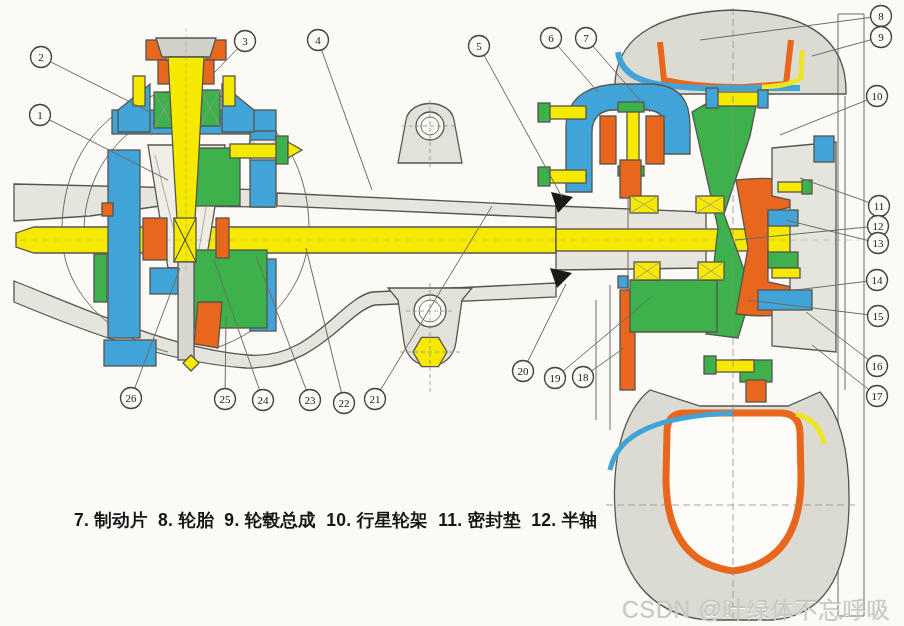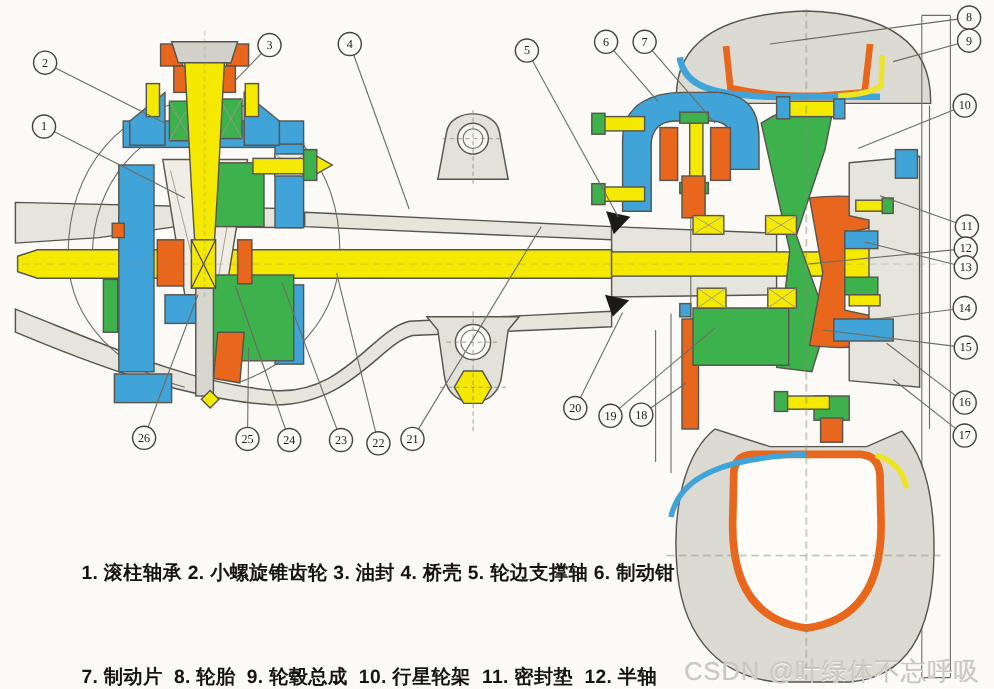--- a/index.html
+++ b/index.html
@@ -308,21 +308,20 @@
         <line x1="225" y1="399" x2="226" y2="316" class="leader"></line>
         <circle cx="225" cy="399" r="10.5" class="callout-circle"></circle>
         <text x="225" y="402.5" class="callout-num">25</text>
         <line x1="131" y1="398" x2="180" y2="268" class="leader"></line>
         <circle cx="131" cy="398" r="10.5" class="callout-circle"></circle>
         <text x="131" y="401.5" class="callout-num">26</text>
       </g>
 </svg>
 
 <div class="legend">
-  <div>1. 滚柱轴承 2. 小螺旋锥齿轮 3. 油封 4. 桥壳 5. 轮边支撑轴 6. 制动钳</div>
   <div>7. 制动片  8. 轮胎  9. 轮毂总成  10. 行星轮架  11. 密封垫  12. 半轴</div>
   
   
   
 </div>
 
 <div class="watermark">CSDN @叶绿体不忘呼吸</div>
 
 </div>
 

